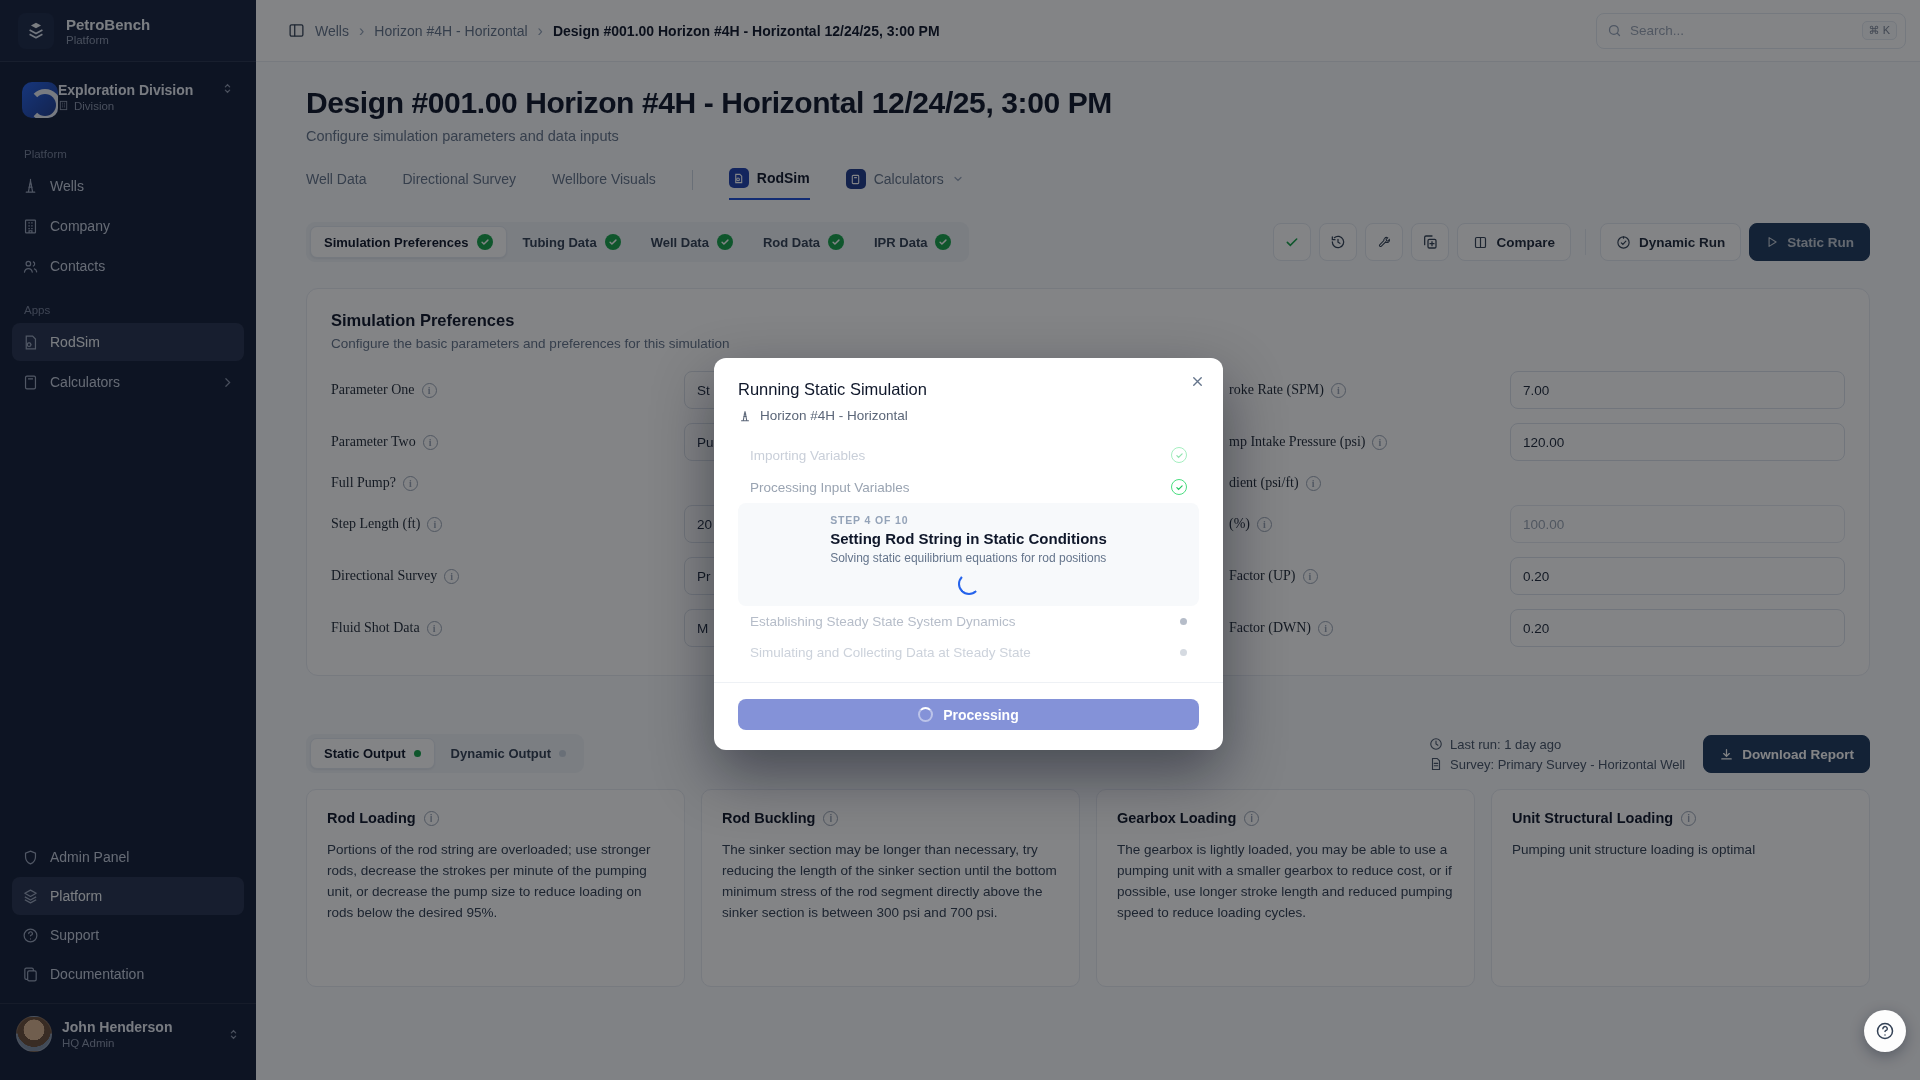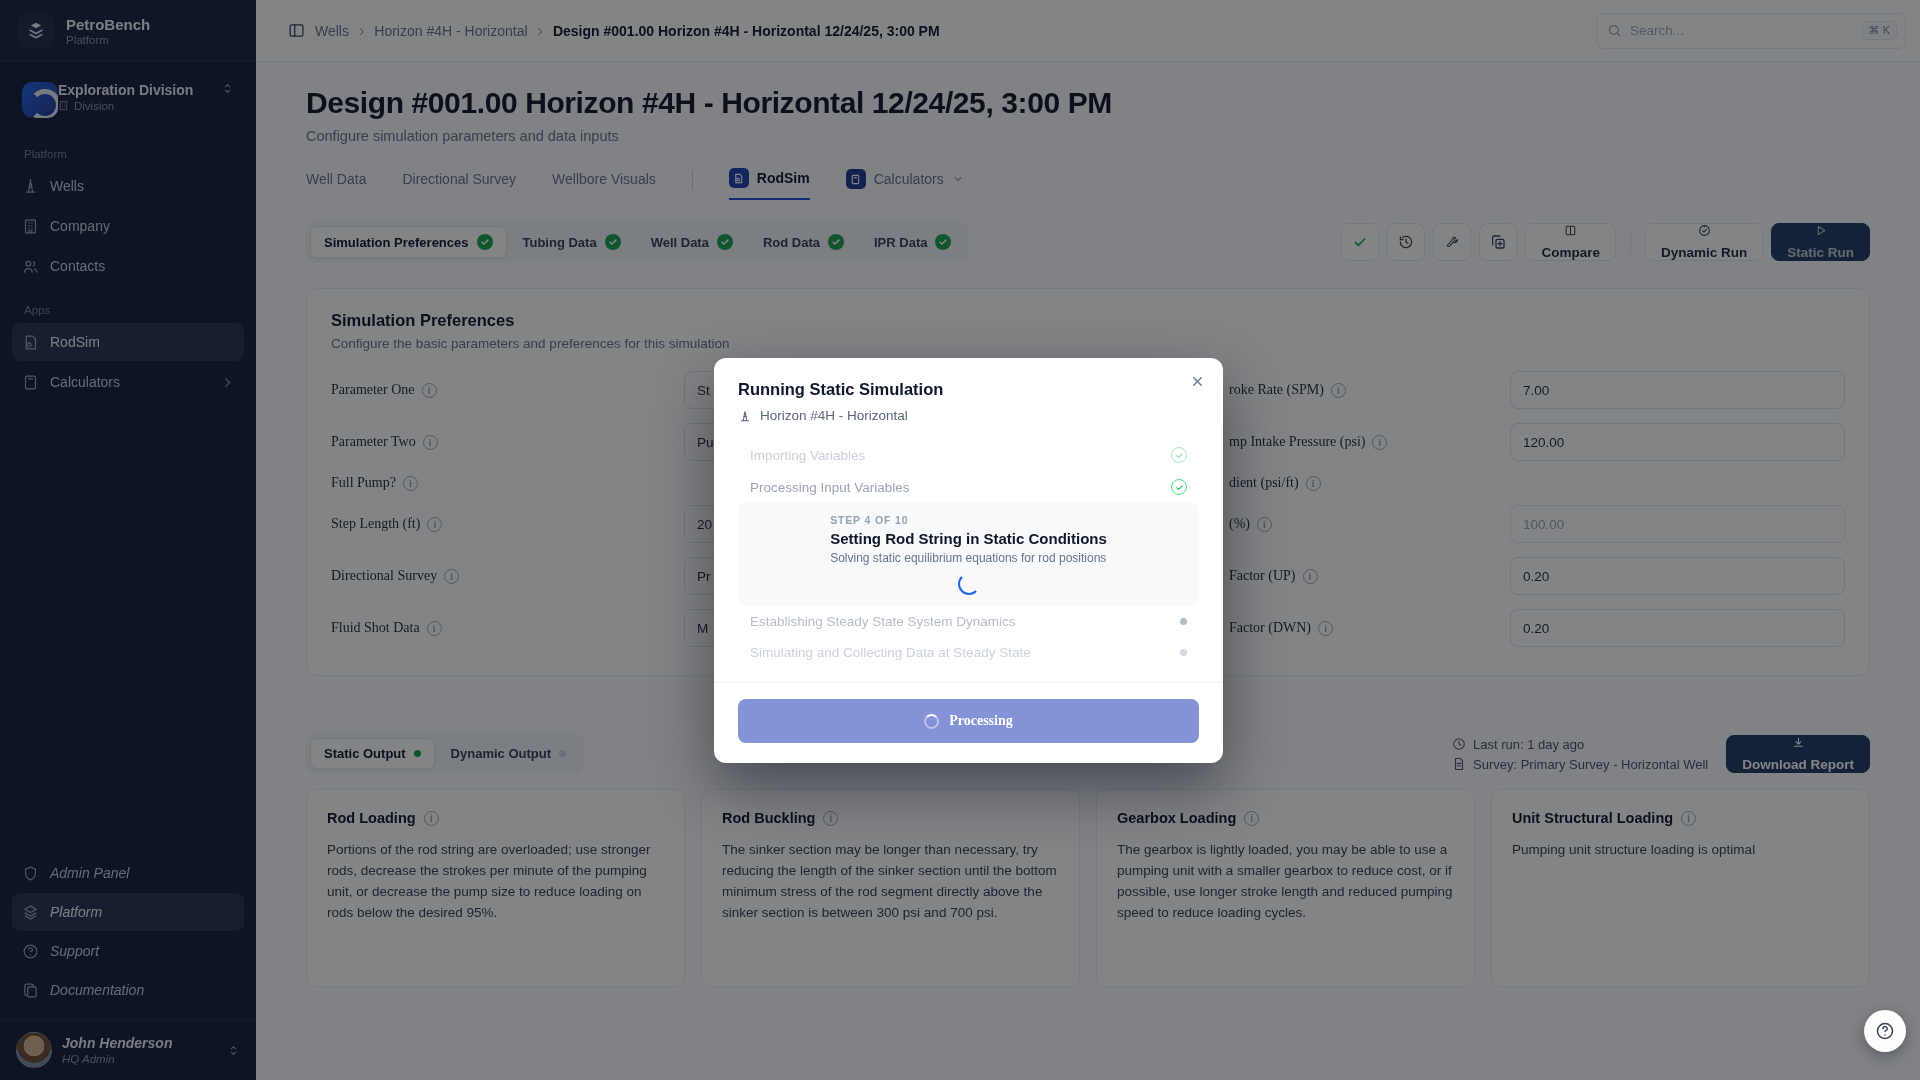--- a/index.html
+++ b/index.html
@@ -17,21 +17,21 @@
   .org-avatar { width:36px; height:36px; border-radius:10px; background:linear-gradient(135deg,#2563eb,#1e3a8a); position:relative; overflow:hidden; }
   .org-avatar:after { content:""; position:absolute; left:7px; top:7px; width:22px; height:22px; border-radius:50%; border:5px solid #e8edf5; border-left-color:transparent; }
   .org-name { font-size:14px; font-weight:700; color:#e8edf5; line-height:1.25; }
   .org-type { font-size:11.5px; color:#8b96ad; display:flex; align-items:center; gap:5px; }
   .updown { margin-left:auto; color:#8b96ad; }
   .sec-label { font-size:11.5px; color:#76829b; margin:18px 24px 6px; }
   .nav-item { height:38px; margin:1px 12px; padding:0 10px; border-radius:8px; display:flex; align-items:center; gap:11px; font-size:14px; color:#c4cddd; cursor:pointer; }
   .nav-item.active { background:#273350; color:#eef2f7; }
   .nav-item .chev-r { margin-left:auto; color:#8b96ad; }
   .nav-icon { color:#9aa6bd; }
-  .sb-footer { margin-top:auto; padding-bottom:0;font-style:italic; }
+  .sb-footer { margin-top:auto; padding-bottom:16px; }
   .sb-user { border-top:1px solid rgba(255,255,255,.08); margin-top:10px; padding:12px 16px; display:flex; align-items:center; gap:10px; cursor:pointer; }
   .avatar { width:36px; height:36px; border-radius:50%; background:radial-gradient(circle at 50% 38%, #d9b38f 0 38%, #6b4f3a 39% 62%, #7d8ca3 63%); border:1px solid rgba(255,255,255,.15); }
   .u-name { font-size:14px; font-weight:700; color:#e8edf5; line-height:1.25; }
   .u-role { font-size:11.5px; color:#8b96ad; }
 
   
   .main { flex:1; display:flex; flex-direction:column; background:#f8fafc; }
   .topbar { height:62px; background:#fff; border-bottom:1px solid #e6eaf1; display:flex; align-items:center; padding:0 14px 0 32px; gap:10px; }
   .crumb { font-size:14px; color:#64748b; white-space:nowrap; cursor:pointer; }
   .crumb.current { color:#0f172a; font-weight:700; cursor:default; }
@@ -52,21 +52,21 @@
   .app-ic { width:20px; height:20px; border-radius:5px; background:#1e40af; color:#fff; display:flex; align-items:center; justify-content:center; }
 
   .pills-row { margin-top:22px; display:flex; align-items:center; justify-content:space-between; }
   .pill-group { display:inline-flex; gap:2px; background:#eef2f7; border-radius:9px; padding:4px; }
   .pill { display:flex; align-items:center; gap:8px; padding:8px 14px; border-radius:7px; font-size:13px; font-weight:600; color:#334155; cursor:pointer; white-space:nowrap; }
   .pill.active { background:#fff; border:1px solid #e2e8f0; color:#0f172a; box-shadow:0 1px 2px rgba(15,23,42,.06); padding:7px 13px; }
   .chk { width:16px; height:16px; border-radius:50%; background:#16a34a; color:#fff; display:flex; align-items:center; justify-content:center; }
 
   .toolbar { display:flex; align-items:center; gap:8px; }
   .icon-btn { width:38px; height:38px; border:1px solid #e2e8f0; background:#fff; border-radius:8px; display:flex; align-items:center; justify-content:center; color:#334155; cursor:pointer; }
-  .btn { height:38px; border:1px solid #e2e8f0; background:#fff; border-radius:8px; display:flex; align-items:center; gap:8px; padding:0 15px; font-size:13.5px; font-weight:600; color:#1e293b; cursor:pointer; white-space:nowrap;flex-direction:column; }
+  .btn { height:38px; border:1px solid #e2e8f0; background:#fff; border-radius:8px; display:flex; align-items:center; gap:8px; padding:0 15px; font-size:13.5px; font-weight:600; color:#1e293b; cursor:pointer; white-space:nowrap; }
   .btn.primary { background:#1e3a5f; border-color:#1e3a5f; color:rgba(255,255,255,.72); }
   .tb-divider { width:1px; height:26px; background:#e2e8f0; margin:0 6px; }
 
   .card { margin-top:26px; background:#fff; border:1px solid #e6eaf1; border-radius:12px; padding:22px 24px 24px; }
   .card h2 { font-size:16.5px; font-weight:700; color:#0f172a; }
   .card-sub { font-size:13.5px; color:#64748b; margin:6px 0 20px; }
   .frow { display:grid; grid-template-columns:353px 330px 1fr 335px; align-items:center; margin-bottom:14px; }
   .flabel { font-size:14px; color:#1f2937; font-weight:500; display:flex; align-items:center; gap:7px; white-space:nowrap;font-family:Liberation Serif, serif; }
   .flabel.cut { grid-column:3; padding-left:215px; }
   .info { width:15px; height:15px; border-radius:50%; border:1.3px solid #9aa5b6; color:#9aa5b6; font-size:10px; display:inline-flex; align-items:center; justify-content:center; font-weight:600; }
@@ -86,38 +86,38 @@
   .eval-head h2 { font-size:17px; font-weight:700; }
   .eval-grid { margin-top:16px; display:grid; grid-template-columns:repeat(4,1fr); gap:16px; }
   .ecard { background:#fff; border:1px solid #e6eaf1; border-radius:10px; padding:20px; min-height:198px; }
   .ecard h3 { font-size:14.5px; font-weight:700; display:flex; align-items:center; gap:8px; }
   .ecard p { margin-top:14px; font-size:13.5px; line-height:1.55; color:#334155; }
 
   
   .dim { position:fixed; inset:0; background:rgba(7,9,14,.5); z-index:40; }
   .fab { position:fixed; right:14px; bottom:28px; width:42px; height:42px; border-radius:50%; background:#fdfdfd; box-shadow:0 4px 14px rgba(15,23,42,.35); display:flex; align-items:center; justify-content:center; color:#334155; z-index:45; cursor:pointer; }
   .modal { position:fixed; left:714px; top:358px; width:509px; background:#fff; border-radius:12px; box-shadow:0 24px 60px rgba(2,6,23,.45); z-index:50; padding:22px 24px 20px; }
-  .modal h1 { font-size:16.5px; font-weight:700; color:#0f172a; }
+  .modal h1 { font-size:16.5px; font-weight:400; color:#0f172a; }
   .m-close { position:absolute; right:18px; top:16px; color:#64748b; background:none; border:0; cursor:pointer; }
   .m-well { margin-top:9px; display:flex; align-items:center; gap:8px; font-size:13.5px; color:#5b6678; }
   .m-steps { margin-top:16px; }
   .m-step { display:flex; align-items:center; justify-content:space-between; padding:8px 12px; font-size:13.5px; }
   .m-step.done1 { color:#c9cfd9;align-items:center; } .m-step.done2 { color:#9aa4b2; }
   .ckc { width:16px; height:16px; border-radius:50%; border:1.4px solid #4ade80; color:#22c55e; display:flex; align-items:center; justify-content:center; }
   .m-step.done1 .ckc { opacity:.5; }
   .m-current { background:#f7f9fb; border-radius:8px; padding:11px 12px; display:flex; align-items:center; justify-content:space-between; gap:8px;flex-direction:column; }
   .m-kicker { font-size:10.5px; letter-spacing:.08em; color:#94a3b8; font-weight:600; }
   .m-ctitle { font-size:15px; font-weight:700; color:#0f172a; margin-top:4px; }
   .m-cdesc { font-size:12px; color:#64748b; margin-top:4px; }
   .spin { width:22px; height:22px; border-radius:50%; border:2.5px solid transparent; border-bottom-color:#2563eb; border-left-color:#2563eb; animation:rot 1s linear infinite; flex:none; }
   .pdot { width:7px; height:7px; border-radius:50%; }
   .m-step.pend1 { color:#b6bdc9; } .m-step.pend1 .pdot { background:#b6bdc9; }
   .m-step.pend2 { color:#ccd2db; } .m-step.pend2 .pdot { background:#d5dae1; }
   .m-footer { border-top:1px solid #eef1f5; margin:14px -24px 0; padding:16px 24px 0; }
-  .proc-btn { width:100%; height:44px; border:0; border-radius:8px; background:#8492d8; color:#fff; font-size:14px; font-weight:600; font-family:Liberation Serif, serif; display:flex; align-items:center; justify-content:center; gap:10px; cursor:default; }
+  .proc-btn { width:100%; height:31px; border:0; border-radius:8px; background:#8492d8; color:#fff; font-size:14px; font-weight:600; font-family:Liberation Sans, sans-serif; display:flex; align-items:center; justify-content:center; gap:10px; cursor:default; }
   .spin-w { width:15px; height:15px; border-radius:50%; border:2px solid rgba(255,255,255,.45); border-top-color:#fff; animation:rot 1s linear infinite; }
   @keyframes rot { to { transform:rotate(360deg); } }
 </style>
 </head>
 <body>
 
 <aside class="sidebar">
   <div class="brand">
     <span class="brand-logo">
       <svg width="22" height="22" viewBox="0 0 24 24" fill="none" stroke="#dde5f0" stroke-width="1.8" stroke-linejoin="round">

